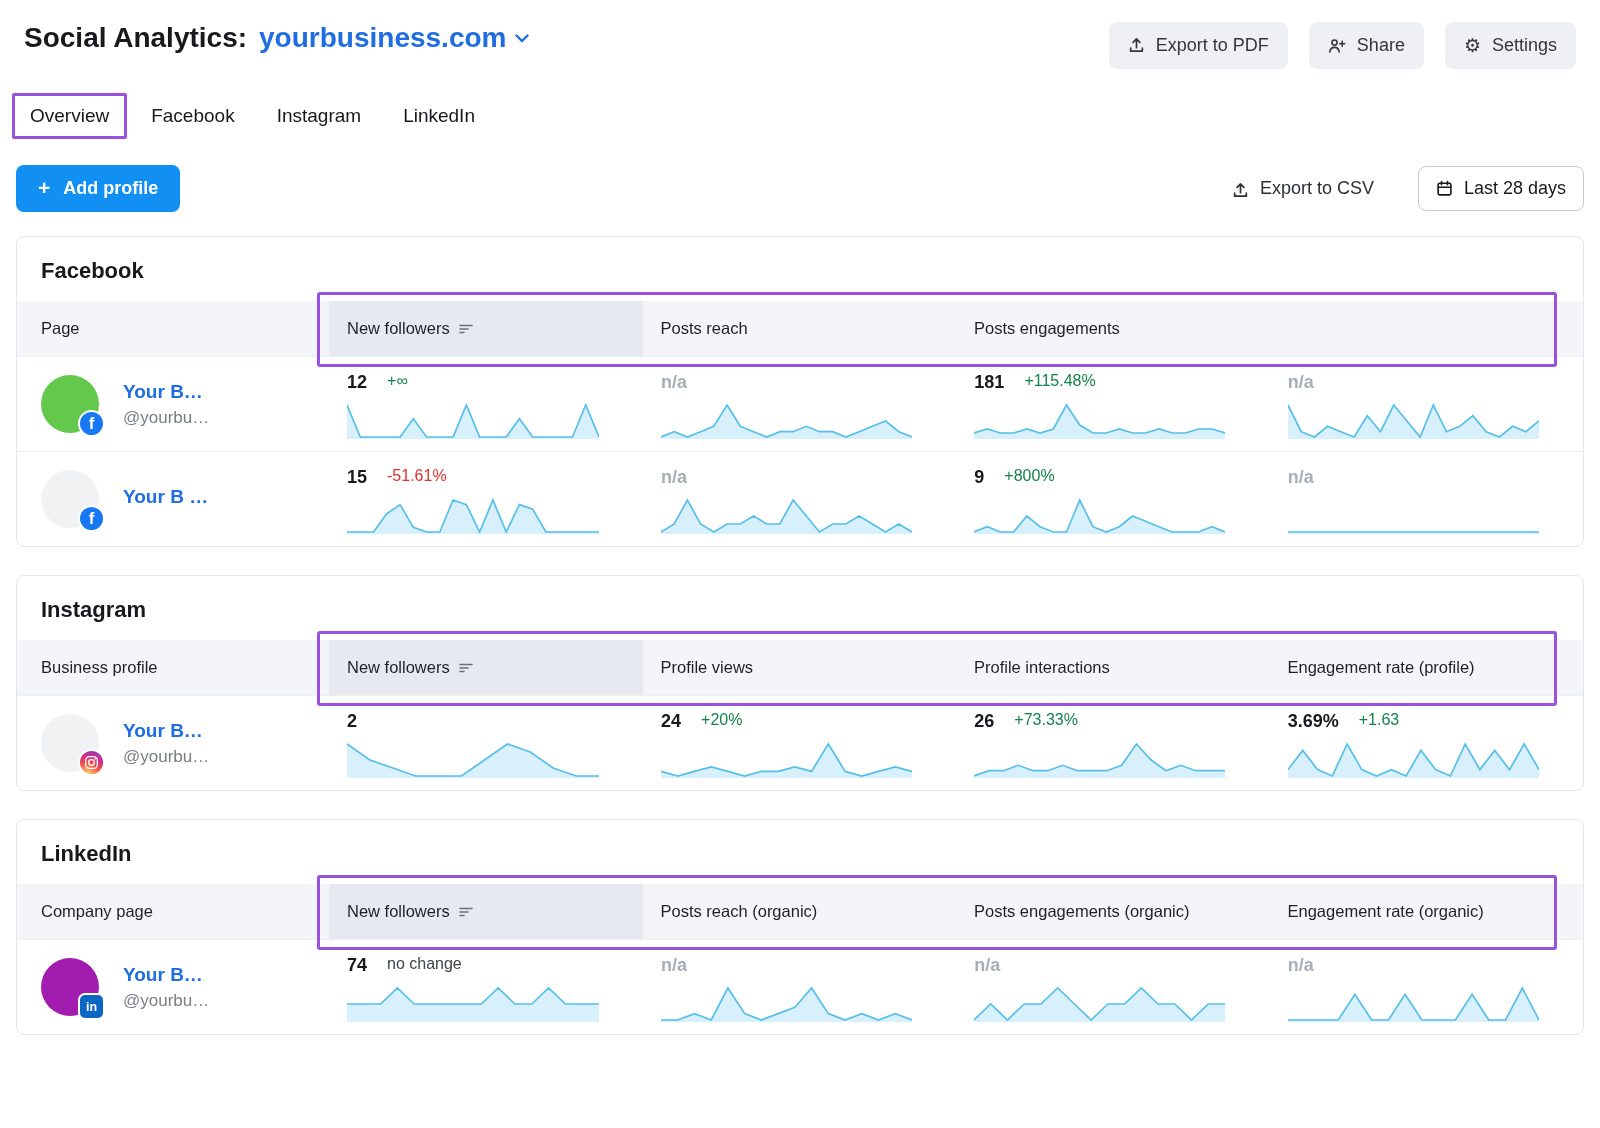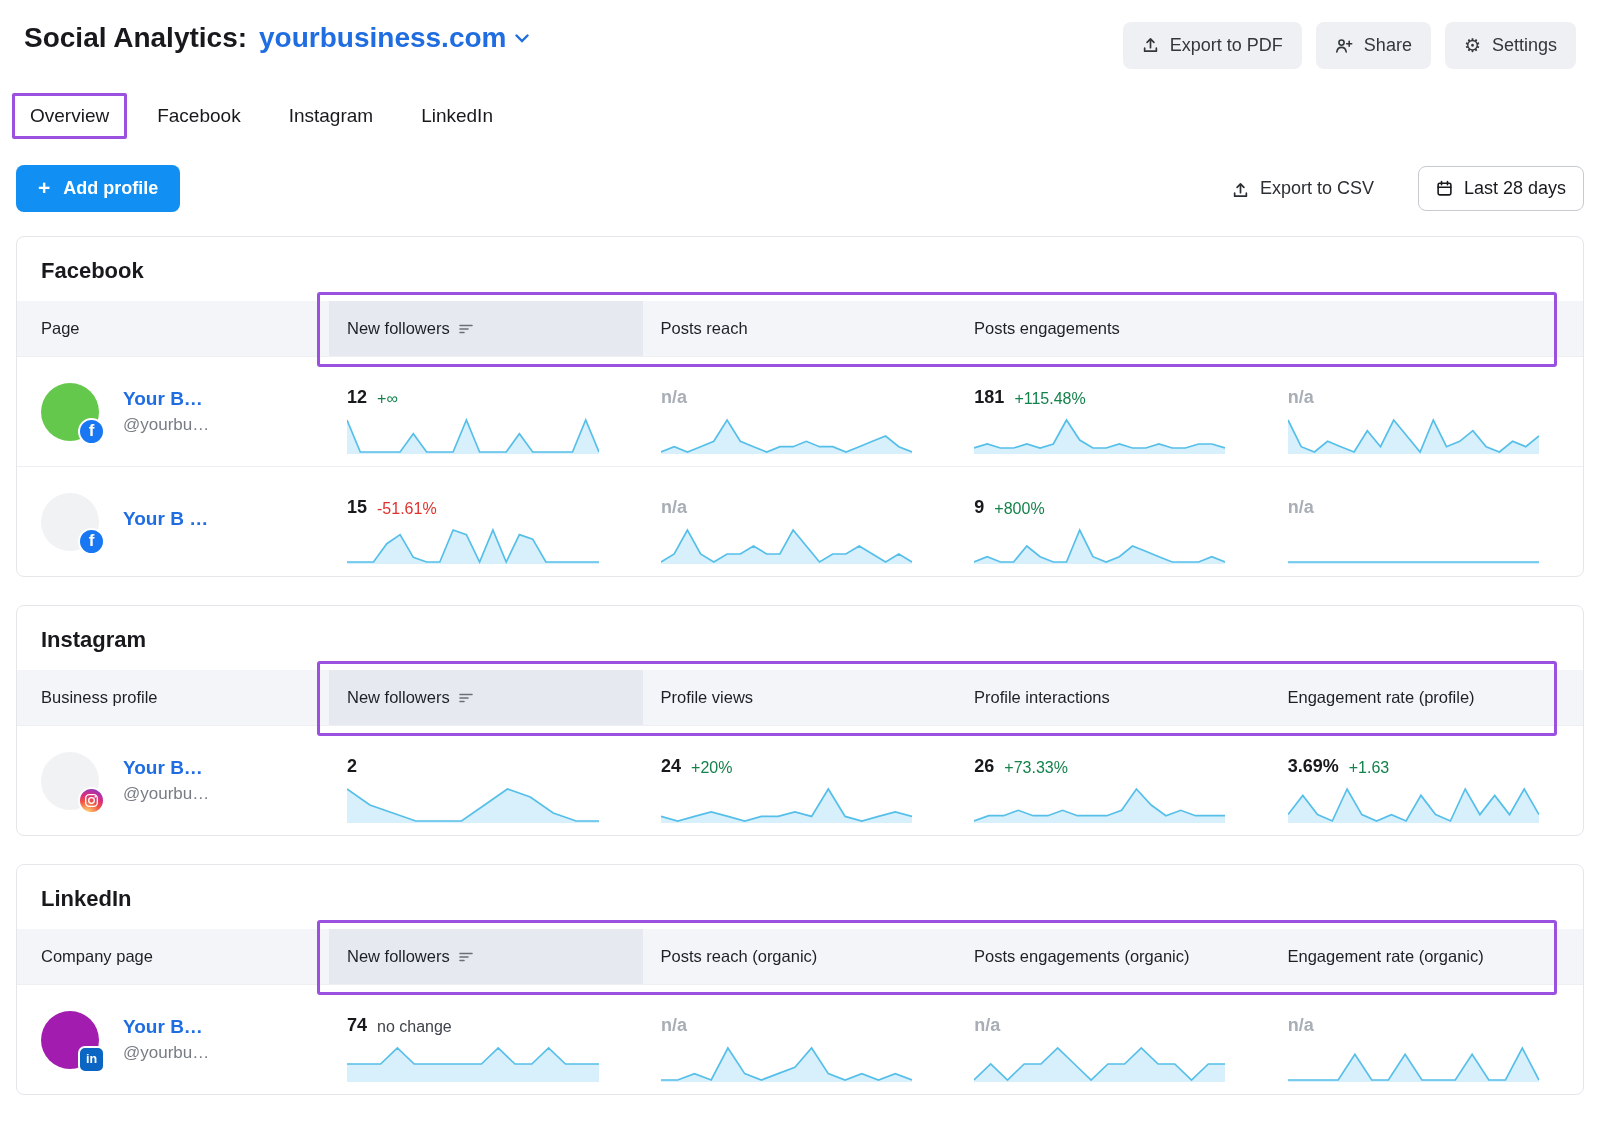--- a/index.html
+++ b/index.html
@@ -17,25 +17,25 @@
   .top {
     display: flex; justify-content: space-between; align-items: flex-start;
     padding: 22px 24px 0 24px;
   }
   .title { font-size: 28px; font-weight: 700; display: flex; align-items: center; gap: 12px; }
   .title .domain { color: #1f6de0; cursor: pointer; display: inline-flex; align-items: center; gap: 9px; }
   .top-actions { display: flex; gap: 14px; }
   .btn-gray {
     display: inline-flex; align-items: center; gap: 11px;
     background: #eef0f3; color: #33373c; border: none; border-radius: 8px;
-    padding: 13px 19px; font-size: 18px; font-family: inherit; cursor: pointer;
+    padding: 13px 19px; font-size: 18px; font-family: inherit; cursor: pointer; margin-left: 7px;
   }
   .gear-glyph { font-size: 19px; line-height: 1; }
   
-  .tabs { display: flex; gap: 12px; padding: 24px 12px 0 12px; }
+  .tabs { display: flex; gap: 6px; padding: 24px 12px 0 12px; }
   .tab {
     font-size: 19px; color: #17191d; padding: 9px 15px;
     border: 3px solid transparent; cursor: pointer; background: none; font-family: inherit;
   }
   .tab.active { border-color: #9b51e0; border-radius: 2px; }
   
   .toolbar { display: flex; justify-content: space-between; align-items: center; padding: 26px 16px 24px 16px; }
   .btn-primary {
     background: #128ff2; color: #fff; font-weight: 700; font-size: 18px;
     border: none; border-radius: 8px; padding: 13px 22px;
@@ -78,21 +78,21 @@
     position: absolute; right: -6px; bottom: -4px; width: 27px; height: 27px;
     border-radius: 50%; border: 2.5px solid #fff;
     display: flex; align-items: center; justify-content: center;
   }
   .badge.fb { background: #1877f2; color: #fff; font-weight: 700; font-size: 17px; }
   .badge.ig { background: radial-gradient(circle at 30% 110%, #fed373 8%, #f15245 45%, #d92e7f 65%, #9b36b7 85%); }
   .badge.li { background: #0a66c2; border-radius: 7px; color: #fff; font-weight: 700; font-size: 12.5px; }
   .ename  { font-size: 19px; font-weight: 700; color: #1f6de0; cursor: pointer; }
   .ehandle{ font-size: 17px; color: #787d85; margin-top: 5px; text-align: center; }
   .metric { padding: 15px 44px 12px 18px; }
-  .vline  { display: flex; align-items: flex-end; gap: 10px; margin-top: 15px; }
+  .vline  { display: flex; align-items: flex-start; gap: 20px; }
   .val    { font-size: 18px; font-weight: 700; }
   .val.na { color: #a8aeb6; }
   .delta  { font-size: 16px; }
   .delta.pos     { color: #14824b; }
   .delta.neg     { color: #e0312e; }
   .delta.neutral { color: #3f434a; }
   .spark { height: 38px; margin-top: 8px; }
 </style>
 </head>
 <body>

